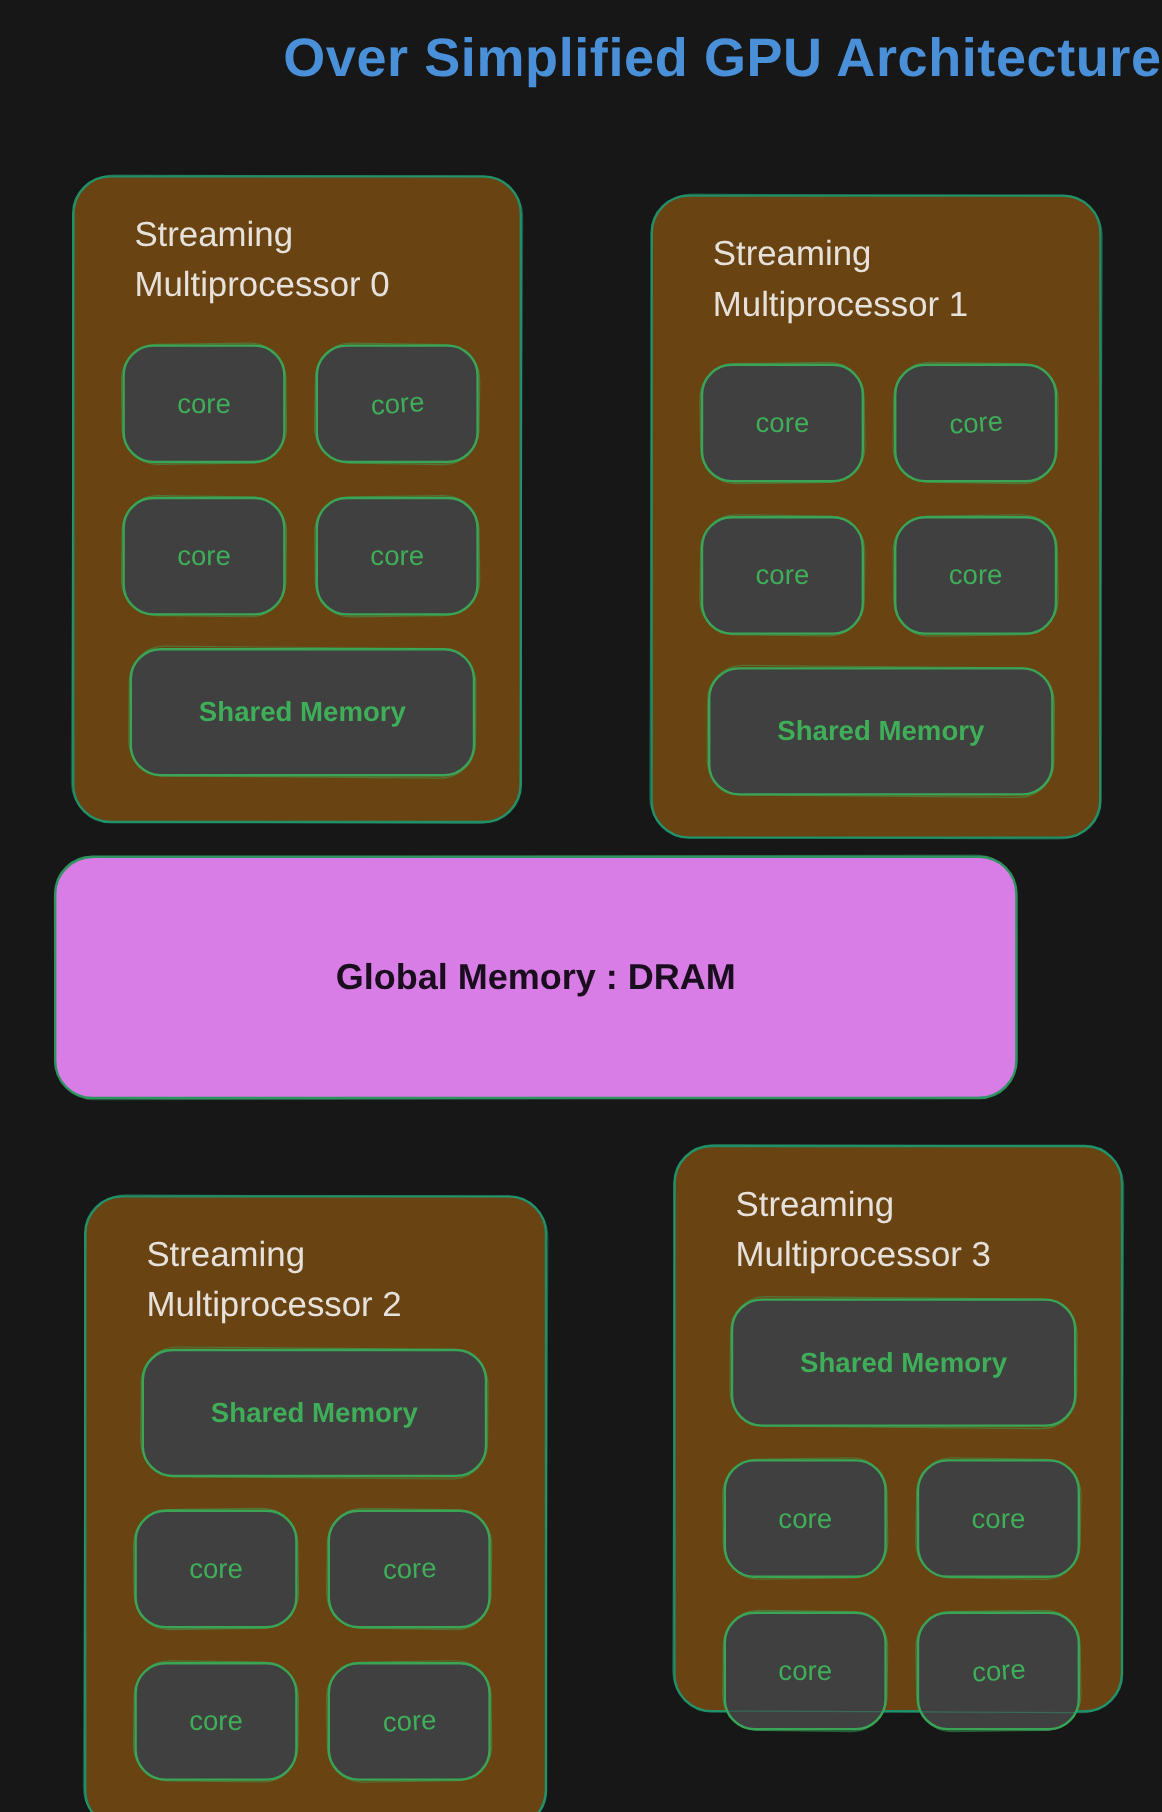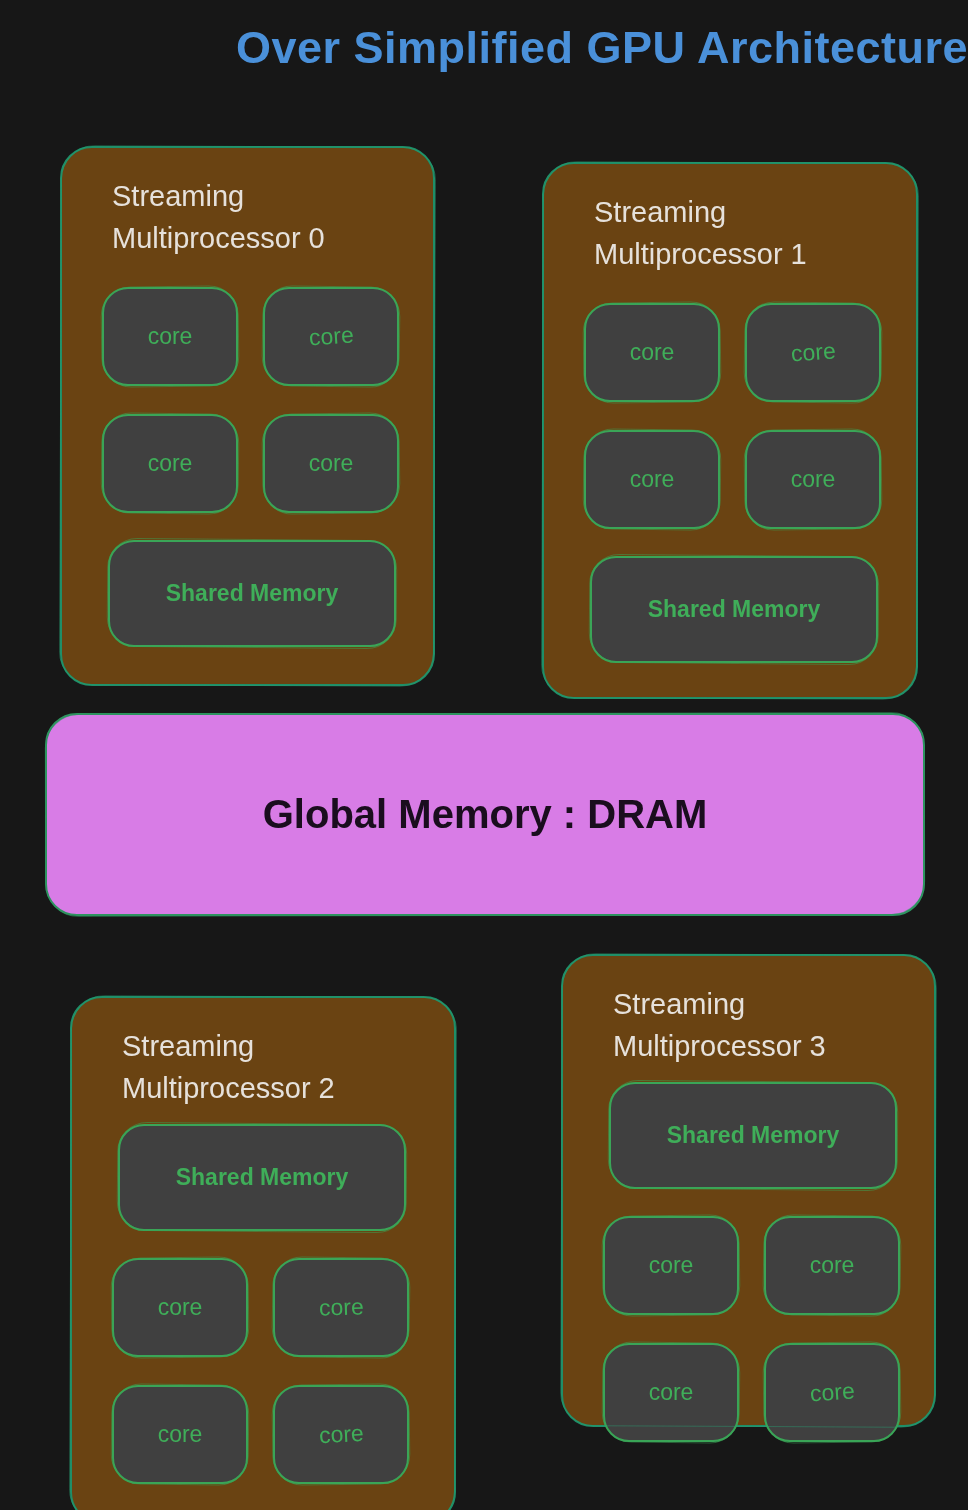--- a/index.html
+++ b/index.html
@@ -122,31 +122,31 @@
     transform: rotate(0.5deg);
     pointer-events: none;
   }
   .sm2 .shared, .sm3 .shared { margin-top: 14px; }
 
   
   .dram {
     position: absolute;
     left: 45px;
     top: 713px;
-    width: 880px;
+    width: 803px;
     height: 203px;
     box-sizing: border-box;
     background: #d87ce6;
     border: 2px solid #2e9460;
     border-radius: 32px;
     display: flex;
     align-items: center;
     justify-content: center;
     color: #1a0d1e;
-    font-size: 40px;
+    font-size: 30px;
     font-weight: 600;
   }
   .dram::after {
     content: "";
     position: absolute;
     inset: -2px;
     border: 1.5px solid rgba(46, 148, 96, 0.5);
     border-radius: 34px;
     transform: rotate(-0.15deg);
     pointer-events: none;

